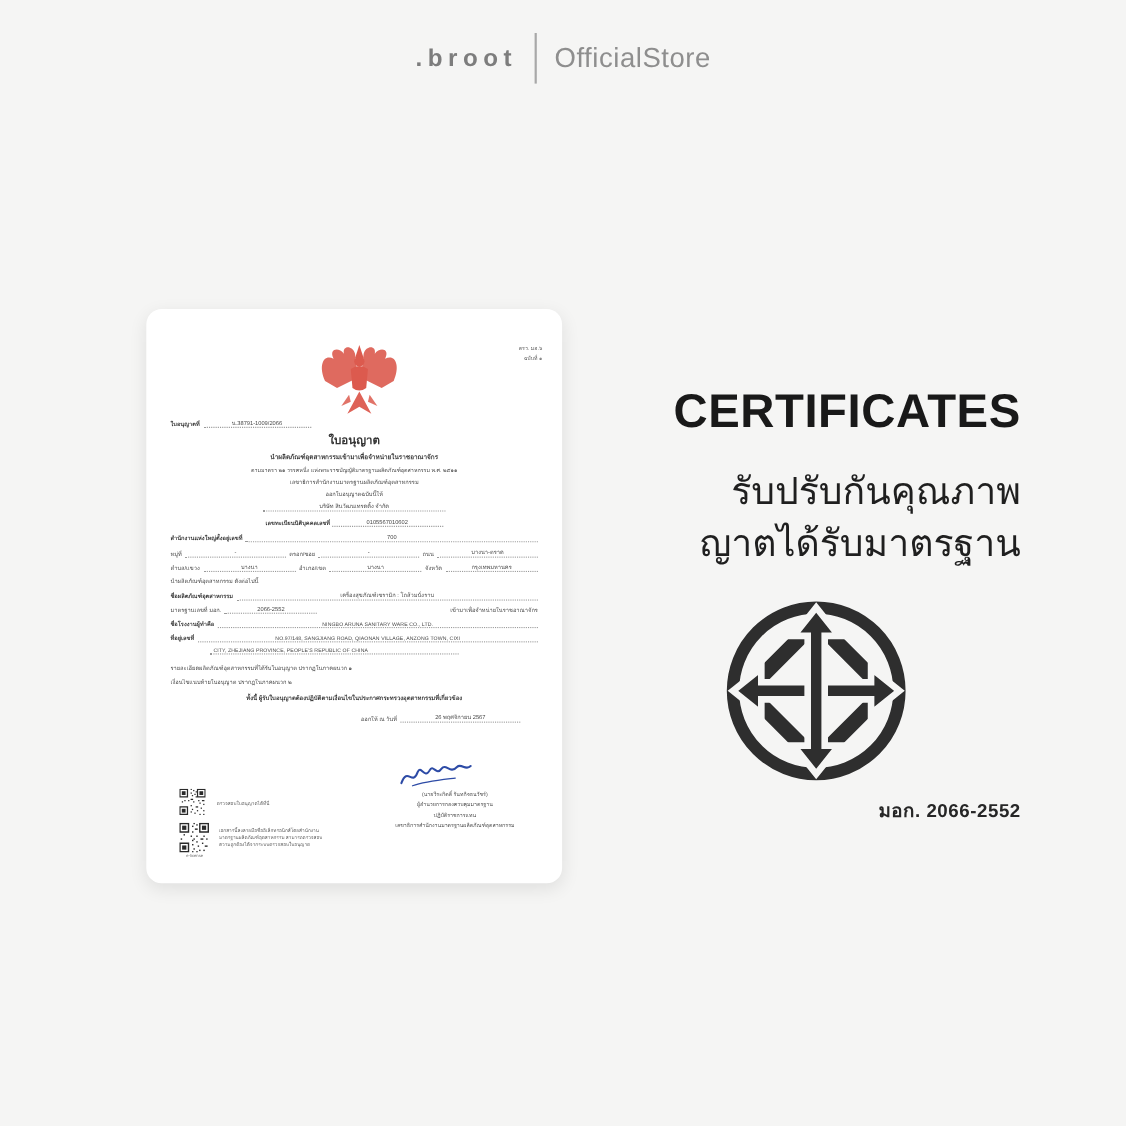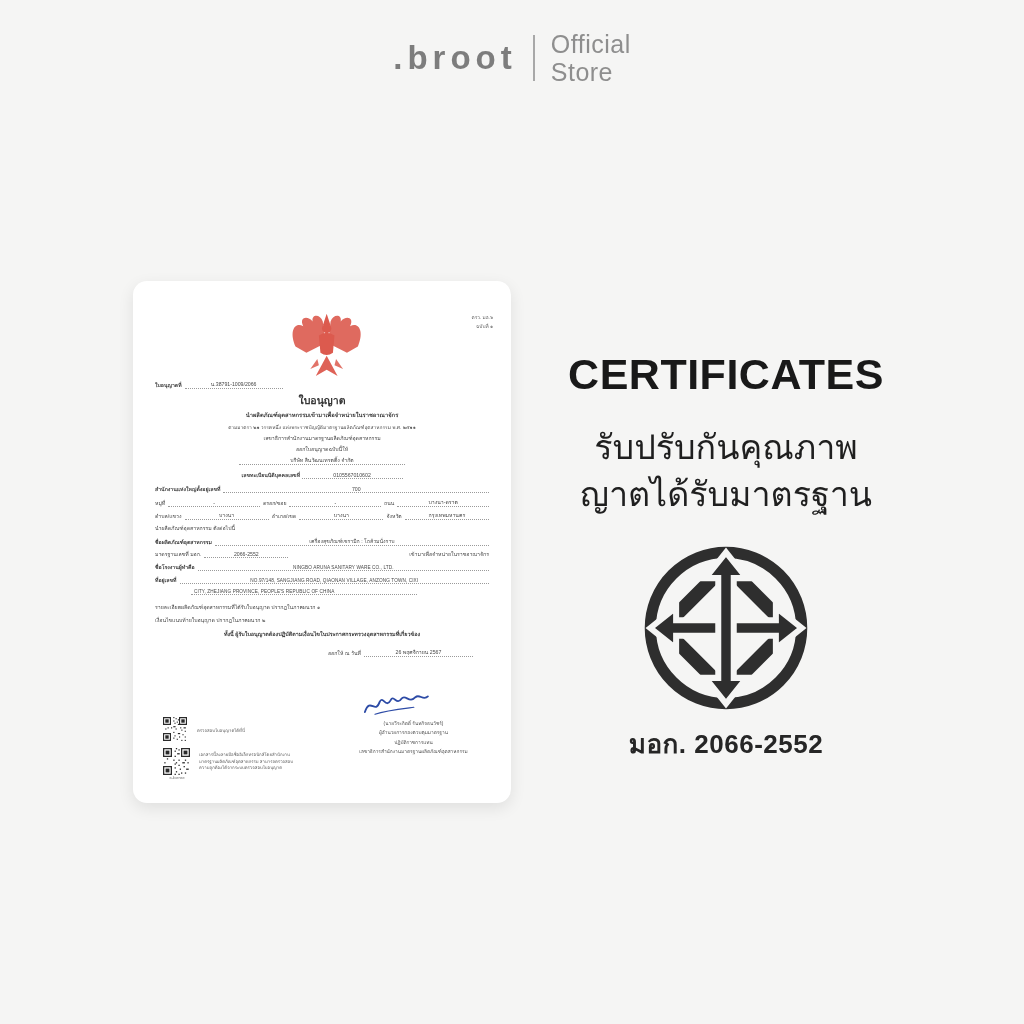--- a/index.html
+++ b/index.html
@@ -9,25 +9,25 @@
     font-family:"Liberation Sans","DejaVu Sans",sans-serif;
     -webkit-font-smoothing:antialiased;
   }
 
   
   .brand{
     position:absolute;top:30px;left:0;width:100%;
     display:flex;justify-content:center;align-items:center;gap:16px;
   }
   .brand-name{
-    font-size:33px;font-weight:800;letter-spacing:5px;color:#7d7d7d;
+    font-size:22px;font-weight:800;letter-spacing:5px;color:#7d7d7d;
   }
   .brand-divider{width:2px;height:46px;background:#a8a8a8;}
   .brand-store{
-    display:flex;flex-direction:column;text-align:left;
+    display:flex;flex-direction:row;text-align:left;
     font-size:25px;color:#8e8e8e;line-height:1.13;font-weight:400;letter-spacing:0.5px;
   }
 
   
   .certificate{
     position:absolute;left:133px;top:281px;width:378px;height:522px;
     background:#ffffff;box-shadow:0 5px 16px rgba(0,0,0,0.09);border-radius:14px;
   }
   .corner-note{
     position:absolute;top:33px;right:18px;text-align:right;
@@ -55,29 +55,29 @@
     font-size:4.8px;line-height:1.95;color:#4a4a4a;
   }
   .qr{position:absolute;width:24px;height:24px;}
   .qr1{top:436px;left:30px;}
   .qr2{top:467px;left:30px;width:27px;height:27px;}
   .qr-cap1{position:absolute;top:446px;left:64px;font-size:4.3px;color:#5c5c5c;}
   .qr-caps2{position:absolute;top:471px;left:66px;font-size:4.3px;line-height:1.55;color:#5c5c5c;}
   .qr-sub{position:absolute;top:495px;left:31px;width:26px;text-align:center;font-size:3.8px;color:#6a6a6a;}
 
   
-  .right-col{position:absolute;left:540px;top:350px;width:372px;text-align:center;}
+  .right-col{position:absolute;left:556px;top:350px;width:372px;text-align:right;}
   .big-title{
     margin:0;font-size:43px;font-weight:800;letter-spacing:0.5px;color:#191919;
   }
   .thai-sub{
     margin:25px 0 0 0;font-size:34px;line-height:1.38;color:#1f1f1f;font-weight:400;
   }
   .tis-wrap{margin:24px auto 0 auto;width:172px;height:172px;}
-  .tis-caption{margin-top:9px;font-size:26px;font-weight:600;color:#262626;letter-spacing:0.5px;}
+  .tis-caption{margin-top:9px;font-size:17px;font-weight:600;color:#262626;letter-spacing:0.5px;}
 </style>
 </head>
 <body>
 
 <header class="brand">
   <span class="brand-name">.broot</span>
   <span class="brand-divider"></span>
   <span class="brand-store">
     <span>Official</span>
     <span>Store</span>

